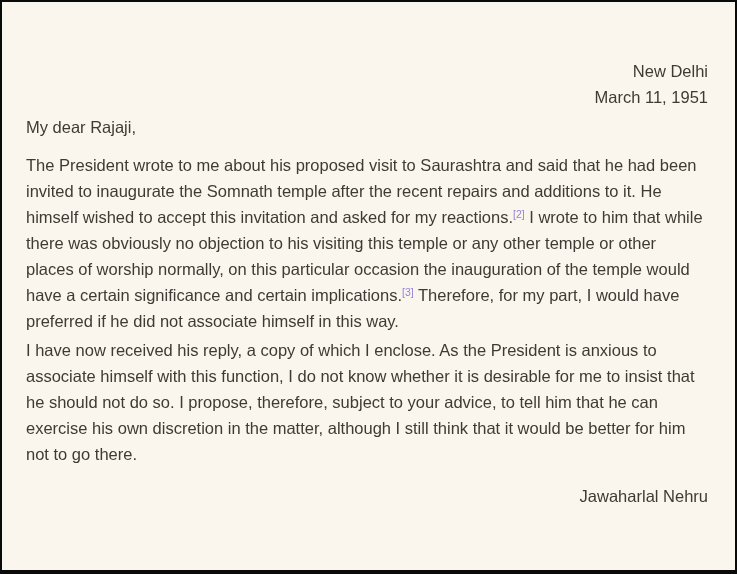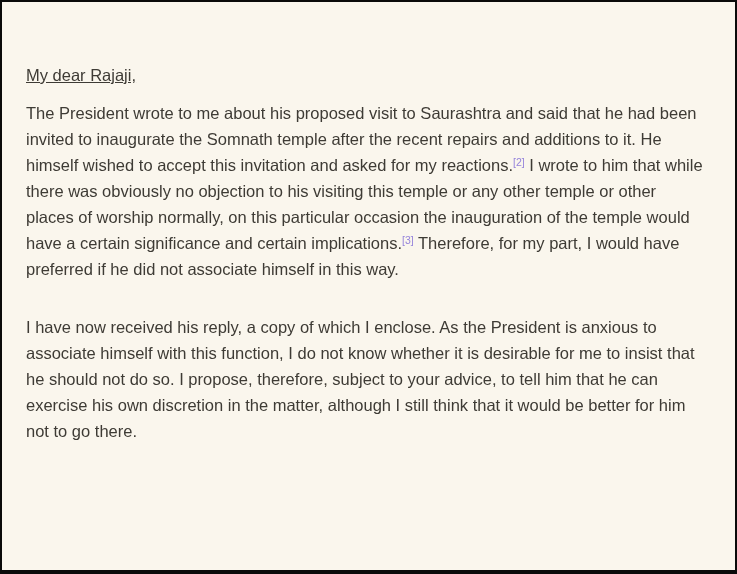--- a/index.html
+++ b/index.html
@@ -20,50 +20,54 @@
     box-sizing: border-box;
     width: 100%;
     height: 100%;
     padding: 56px 27px 0 24px;
   }
   .dateline {
     text-align: right;
   }
   .salutation {
     margin: 4px 0 0 0;
-    text-decoration: underline;
   }
   p.body-paragraph {
     margin: 12px 0 0 0;
   }
   p.body-paragraph-2 {
-    margin: 32px 0 0 0;
+    margin: 3px 0 0 0;
   }
   sup.footnote-ref {
     color: #9583DB;
     font-size: 10.5px;
     line-height: 0;
     vertical-align: baseline;
     position: relative;
     top: -0.45em;
     cursor: pointer;
   }
   .closing {
     margin-top: 16px;
     text-align: right;
   }
 </style>
 </head>
 <body>
 
 <div class="letter">
 
+  <div class="dateline">
+    <div>New Delhi</div>
+    <div>March 11, 1951</div>
+  </div>
 
   <p class="salutation">My dear Rajaji,</p>
 
   <p class="body-paragraph"><span>The President wrote to me about his proposed visit to Saurashtra and said that he had been invited to inaugurate the Somnath temple after the recent repairs and additions to it. He himself wished to accept this invitation and asked for my reactions.</span><sup class="footnote-ref">[2]</sup><span> I wrote to him that while there was obviously no objection to his visiting this temple or any other temple or other places of worship normally, on this particular occasion the inauguration of the temple would have a certain significance and certain implications.</span><sup class="footnote-ref">[3]</sup><span> Therefore, for my part, I would have preferred if he did not associate himself in this way.</span></p>
 
   <p class="body-paragraph body-paragraph-2"><span>I have now received his reply, a copy of which I enclose. As the President is anxious to associate himself with this function, I do not know whether it is desirable for me to insist that he should not do so. I propose, therefore, subject to your advice, to tell him that he can exercise his own discretion in the matter, although I still think that it would be better for him not to go there.</span></p>
 
   <div class="closing">
+    <div>Jawaharlal Nehru</div>
   </div>
 
 </div>
 
 </body></html>

